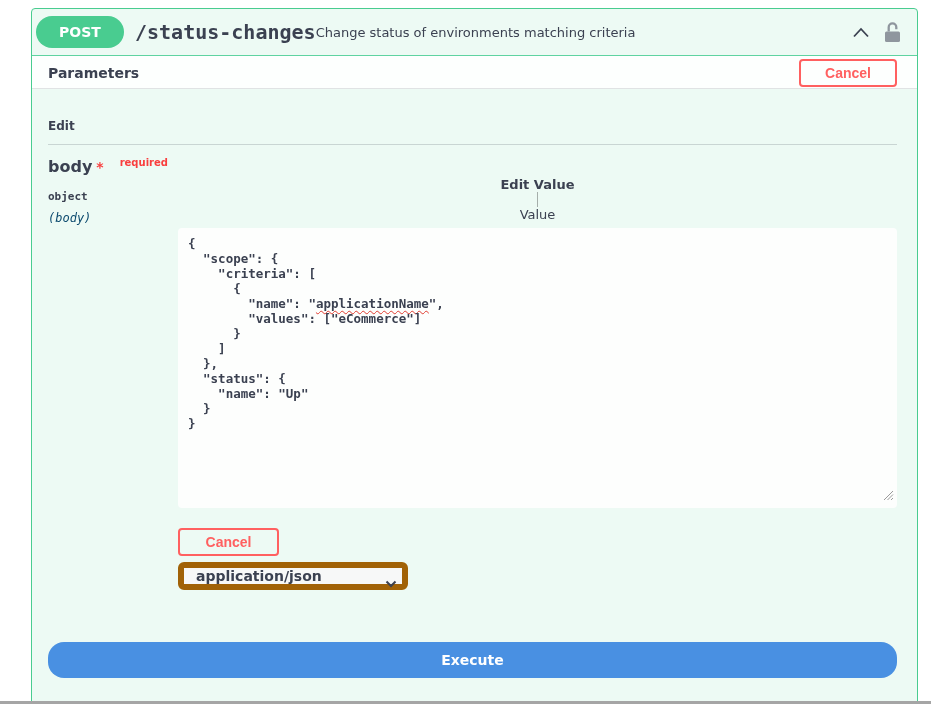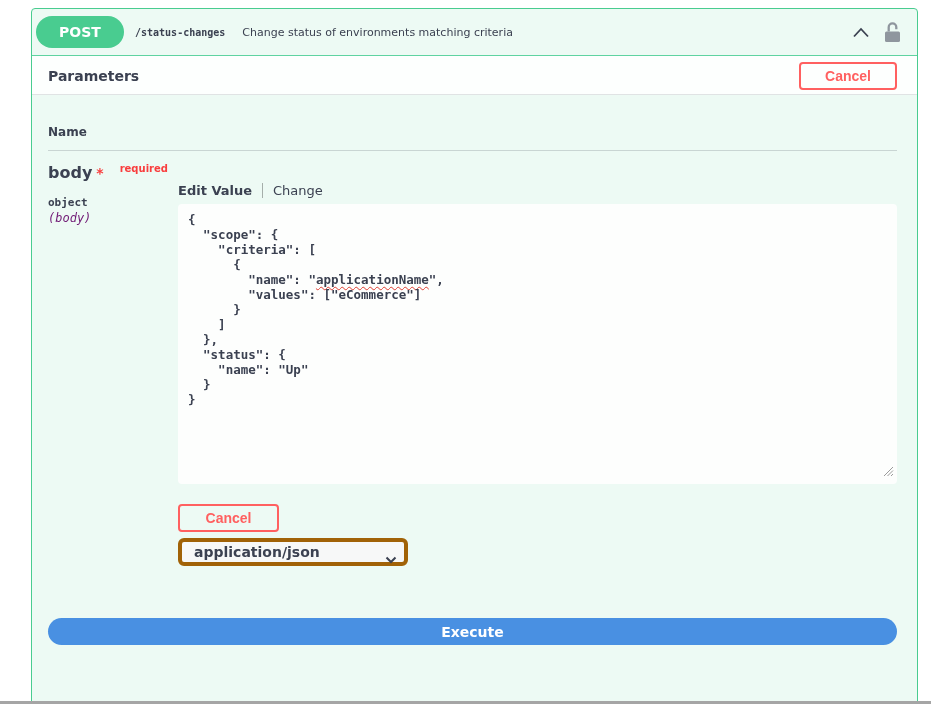--- a/index.html
+++ b/index.html
@@ -29,29 +29,29 @@
     display:flex;align-items:center;height:47px;
     padding:5px 16px 5px 4px;cursor:pointer;
     border-bottom:1px solid #5fd3a1;
   }
   .method-badge{
     width:88px;padding:8px 0;text-align:center;border-radius:16px;
     background:var(--post-green);color:#fff;font-size:14px;font-weight:bold;
   }
   .path{
     margin-left:11px;font-family:"DejaVu Sans Mono","Liberation Mono",monospace;
-    font-size:10px;font-weight:bold;color:var(--text-dark);
-  }
-  .summary-desc{margin-left:17px;font-size:11px;color:var(--text-dark);}
+    font-size:20px;font-weight:bold;color:var(--text-dark);
+  }
+  .summary-desc{font-size:13px;color:var(--text-dark);}
   .spacer{flex:1;}
   .icon-btn{display:inline-flex;align-items:center;cursor:pointer;}
   .collapse-icon{margin-right:13px;}
   
   .section-header{
-    height:39px;display:flex;align-items:center;justify-content:space-between;
+    height:33px;display:flex;align-items:center;justify-content:space-between;
     padding:2px 20px 0 16px;background:rgba(255,255,255,0.85);
     border-bottom:1px solid rgba(59,65,81,0.15);
   }
   .section-title{font-size:14px;font-weight:bold;color:var(--text-dark);margin:0;}
   .btn-cancel{
     background:transparent;border:2px solid var(--cancel-red);color:var(--cancel-red);
     font-family:Liberation Sans, sans-serif;font-size:14px;font-weight:bold;border-radius:4px;
     width:98px;height:28px;cursor:pointer;line-height:22px;padding:0;
   }
   
@@ -63,25 +63,25 @@
   }
   .param-row{display:grid;grid-template-columns:130px 1fr;margin-top:12px;}
   .param-name{font-size:16px;font-weight:bold;color:var(--text-dark);}
   .req-star{color:var(--required-red);font-size:14px;font-weight:bold;margin-left:4px;}
   .req-word{color:var(--required-red);font-size:10px;font-weight:bold;vertical-align:6px;margin-left:16px;}
   .param-type{
     margin-top:14px;font-family:"DejaVu Sans Mono","Liberation Mono",monospace;
     font-size:11px;font-weight:bold;color:var(--text-dark);
   }
   .param-in{
-    margin-top:2px;font-family:"DejaVu Sans Mono","Liberation Mono",monospace;
-    font-size:12px;font-style:italic;color:#701a75;
-  }
-  
-  .tabs{margin-top:20px;display:flex;align-items:center;}
+    margin-top:8px;font-family:"DejaVu Sans Mono","Liberation Mono",monospace;
+    font-size:12px;font-style:italic;color:#0c4a6e;
+  }
+  
+  .tabs{margin-top:20px;display:flex;align-items:center;flex-direction:column;}
   .tab{font-size:13px;color:var(--text-dark);cursor:pointer;}
   .tab.active{font-weight:bold;}
   .tab-divider{width:1px;height:15px;background:rgba(0,0,0,0.3);margin:0 10px;}
   
   .editor{
     position:relative;margin-top:6px;height:280px;width:100%;
     background:#fdfefd;border-radius:4px;padding:8px 10px;cursor:text;
   }
   .editor pre{
     margin:0;font-family:"DejaVu Sans Mono","Liberation Mono",monospace;
@@ -93,28 +93,28 @@
     text-decoration-thickness:1px;text-underline-offset:2px;
     text-decoration-skip-ink:none;
   }
   .resize-handle{position:absolute;right:3px;bottom:3px;cursor:nwse-resize;}
   .btn-cancel.lower{margin-top:20px;width:101px;display:block;}
   
   .ct-label{margin-top:22px;font-size:12px;font-weight:bold;color:var(--text-dark);}
   .select-wrap{position:relative;width:230px;margin-top:6px;}
   .ct-select{
     appearance:none;-webkit-appearance:none;width:100%;height:28px;
-    border:4px solid #a16207;border-radius:6px;background:#f7f8f8;
+    border:6px solid #a16207;border-radius:6px;background:#f7f8f8;
     font-family:inherit;font-size:14px;font-weight:bold;color:var(--text-dark);
     padding:0 28px 0 12px;cursor:pointer;
   }
   .select-chevron{position:absolute;right:11px;top:11px;pointer-events:none;}
   
   .btn-execute{
-    display:block;width:100%;height:27px;margin-top:52px;border:none;border-radius:16px;
+    display:block;width:100%;height:36px;margin-top:52px;border:none;border-radius:16px;
     background:var(--execute-blue);color:#fff;font-family:inherit;
     font-size:14px;font-weight:bold;cursor:pointer;
   }
   
   .bottom-line{position:absolute;left:0;top:701px;width:931px;height:3px;background:#a5a5a5;z-index:6;}
   .bottom-white{position:absolute;left:0;top:704px;width:931px;height:1px;background:#ffffff;z-index:6;}
 </style>
 </head>
 <body>
 
@@ -139,38 +139,38 @@
   </div>
 
   <div class="section-header">
     <h4 class="section-title">Parameters</h4>
     <button class="btn-cancel">Cancel</button>
   </div>
 
   <div class="section-body">
 
     <div class="thead">
-      <div>Name</div>
+      <div>Edit</div>
     </div>
 
     <div class="param-row">
 
       <div>
         <div>
           <span class="param-name">body</span><span class="req-star">*</span><span class="req-word">required</span>
         </div>
         <div class="param-type">object</div>
         <div class="param-in">(body)</div>
       </div>
 
       <div>
         <div class="tabs">
           <span class="tab active">Edit Value</span>
           <span class="tab-divider"></span>
-          <span class="tab">Change</span>
+          <span class="tab">Value</span>
         </div>
 
         <div class="editor">
           <pre>{
   "scope": {
     "criteria": [
       {
         "name": "<span class="wavy">applicationName</span>",
         "values": ["eCommerce"]
       }

